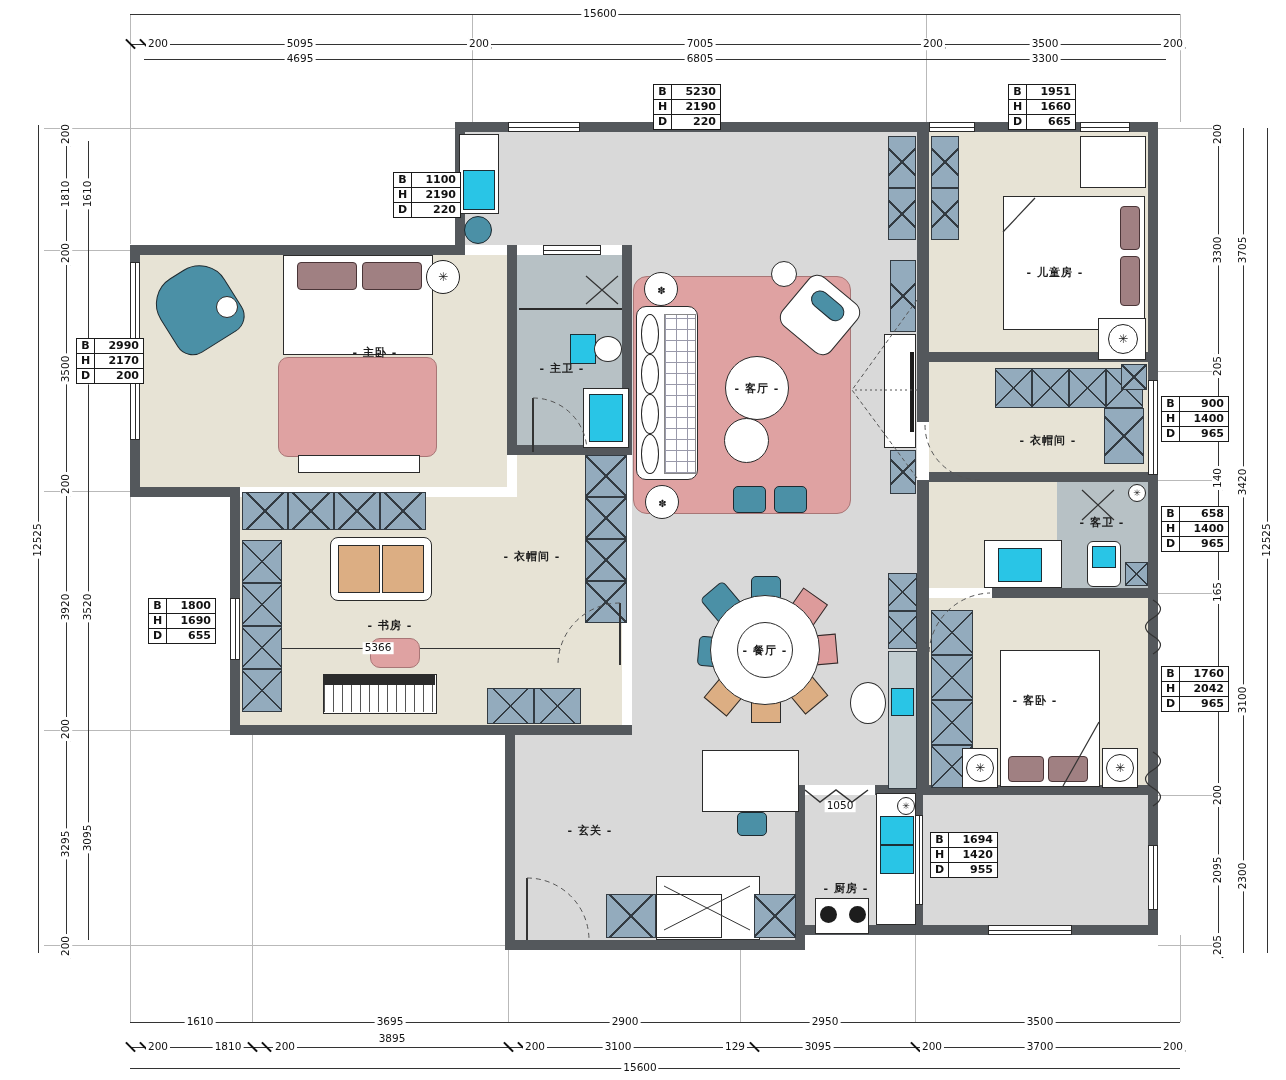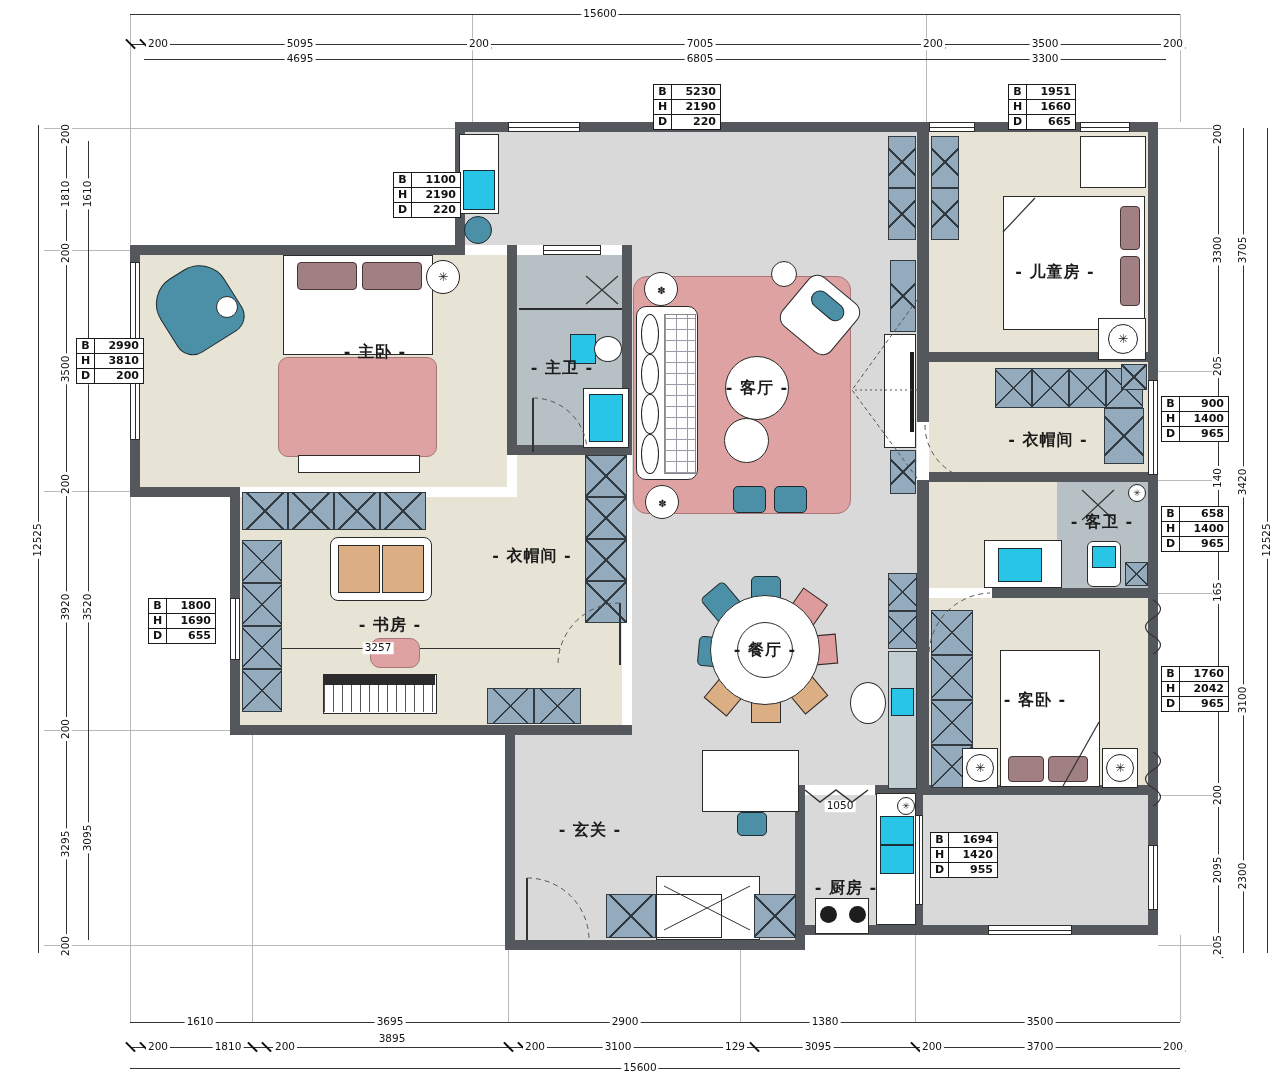--- a/index.html
+++ b/index.html
@@ -19,21 +19,21 @@
   .tanc{background:#dcae83;border:1.5px solid #2b2b2b;box-sizing:border-box}
   .pinkc{background:#dd9b9b;border:1.5px solid #2b2b2b;box-sizing:border-box}
   .pillow{background:#a08082;border:1px solid #4a3537;border-radius:4px}
   .circ{border-radius:50%}
   .dim{font-size:10.5px;color:#111;background:#fff;padding:0 2px;transform:translate(-50%,-50%);white-space:nowrap;line-height:1.1;z-index:6}
   .dimv{transform:translate(-50%,-50%) rotate(-90deg)}
   .hl{background:#333;height:1px;z-index:1}
   .vl{background:#333;width:1px;z-index:1}
   .ext{background:#b9b9b9;z-index:0}
   .tk{width:13px;height:2px;background:#111;transform:rotate(45deg);z-index:5}
-  .lbl{font-size:16px;font-weight:600;color:#1c1c1c;transform:translate(-50%,-50%);white-space:nowrap;letter-spacing:1px;z-index:8}
+  .lbl{font-size:11px;font-weight:600;color:#1c1c1c;transform:translate(-50%,-50%);white-space:nowrap;letter-spacing:1px;z-index:8}
   .bhd{border:1.5px solid #1b1b1b;background:#fff;font-size:11px;font-weight:700;color:#111;width:66px;z-index:9}
   .bhd .r{display:flex;border-bottom:1px solid #1b1b1b;height:14px;line-height:14px}
   .bhd .r:last-child{border-bottom:none}
   .bhd .k{width:17px;text-align:center;border-right:1px solid #1b1b1b}
   .bhd .v{flex:1;text-align:right;padding-right:4px}
   .win{background:#fff;border:1px solid #2b2b2b;box-sizing:border-box;z-index:3}
   .winh{background-image:linear-gradient(#2b2b2b 0 0);background-size:100% 1px;background-position:center;background-repeat:no-repeat}
   .winv{background-image:linear-gradient(#2b2b2b 0 0);background-size:1px 100%;background-position:center;background-repeat:no-repeat}
   .fan{border:1.3px solid #222;border-radius:50%;background:#fff;display:flex;align-items:center;justify-content:center;font-size:12px;color:#222;box-sizing:border-box}
   .grid{background-image:repeating-linear-gradient(0deg,#99a 0 1px,transparent 1px 11px),repeating-linear-gradient(90deg,#99a 0 1px,transparent 1px 11px)}
@@ -132,21 +132,21 @@
   <div class="a hx z4" style="left:534px;top:688px;width:47px;height:36px"></div>
   <div class="a furn z4" style="left:330px;top:537px;width:102px;height:64px;border-radius:8px"></div>
   <div class="a tanc z5" style="left:338px;top:545px;width:42px;height:48px"></div>
   <div class="a tanc z5" style="left:382px;top:545px;width:42px;height:48px"></div>
   <div class="a rug z4" style="left:370px;top:638px;width:48px;height:28px"></div>
   <div class="a furn z4" style="left:323px;top:674px;width:114px;height:40px">
     <div class="a" style="left:0;top:0;width:111px;height:10px;background:#2b2b2b"></div>
     <div class="a" style="left:0;top:10px;width:111px;height:27px;background-image:repeating-linear-gradient(90deg,#555 0 1px,transparent 1px 9px)"></div>
   </div>
   <div class="a hl" style="left:255px;top:648px;width:305px"></div>
-  <span class="a dim" style="left:378px;top:648px">3257</span>
+  <span class="a dim" style="left:378px;top:648px">5366</span>
 
   <div class="a rug z2" style="left:633px;top:276px;width:216px;height:236px;border-radius:14px"></div>
   <div class="a furn z4" style="left:636px;top:306px;width:62px;height:174px;border-radius:10px"></div>
   <div class="a cush z5" style="left:641px;top:314px;width:16px;height:38px"></div>
   <div class="a cush z5" style="left:641px;top:354px;width:16px;height:38px"></div>
   <div class="a cush z5" style="left:641px;top:394px;width:16px;height:38px"></div>
   <div class="a cush z5" style="left:641px;top:434px;width:16px;height:38px"></div>
   <div class="a grid z5" style="left:664px;top:314px;width:30px;height:158px;background-color:#fff;border:1px solid #888"></div>
   <div class="a furn circ z4" style="left:644px;top:272px;width:34px;height:34px">
       <div class="lbl" style="position:absolute;left:17px;top:17px;font-size:10px">✽</div>
@@ -291,21 +291,21 @@
         <span class="v">665</span>
       </div>
   </div>
   <div class="a bhd" style="left:76px;top:338px">
     <div class="r">
         <span class="k">B</span>
         <span class="v">2990</span>
       </div>
     <div class="r">
         <span class="k">H</span>
-        <span class="v">3810</span>
+        <span class="v">2170</span>
       </div>
     <div class="r">
         <span class="k">D</span>
         <span class="v">200</span>
       </div>
   </div>
   <div class="a bhd" style="left:148px;top:598px">
     <div class="r">
         <span class="k">B</span>
         <span class="v">1800</span>
@@ -402,21 +402,21 @@
   <div class="a ext" style="left:472px;top:14px;width:1px;height:108px"></div>
   <div class="a ext" style="left:926px;top:14px;width:1px;height:108px"></div>
   <div class="a ext" style="left:1180px;top:14px;width:1px;height:108px"></div>
 
   <div class="a hl" style="left:130px;top:1022px;width:1050px"></div>
   <div class="a hl" style="left:130px;top:1047px;width:1050px"></div>
   <div class="a hl" style="left:130px;top:1068px;width:1050px"></div>
   <span class="a dim" style="left:200px;top:1022px">1610</span>
   <span class="a dim" style="left:390px;top:1022px">3695</span>
   <span class="a dim" style="left:625px;top:1022px">2900</span>
-  <span class="a dim" style="left:825px;top:1022px">1380</span>
+  <span class="a dim" style="left:825px;top:1022px">2950</span>
   <span class="a dim" style="left:1040px;top:1022px">3500</span>
   <span class="a dim" style="left:158px;top:1047px">200</span>
   <span class="a dim" style="left:228px;top:1047px">1810</span>
   <span class="a dim" style="left:285px;top:1047px">200</span>
   <span class="a dim" style="left:392px;top:1039px">3895</span>
   <span class="a dim" style="left:535px;top:1047px">200</span>
   <span class="a dim" style="left:618px;top:1047px">3100</span>
   <span class="a dim" style="left:735px;top:1047px">129</span>
   <span class="a dim" style="left:818px;top:1047px">3095</span>
   <span class="a dim" style="left:932px;top:1047px">200</span>

